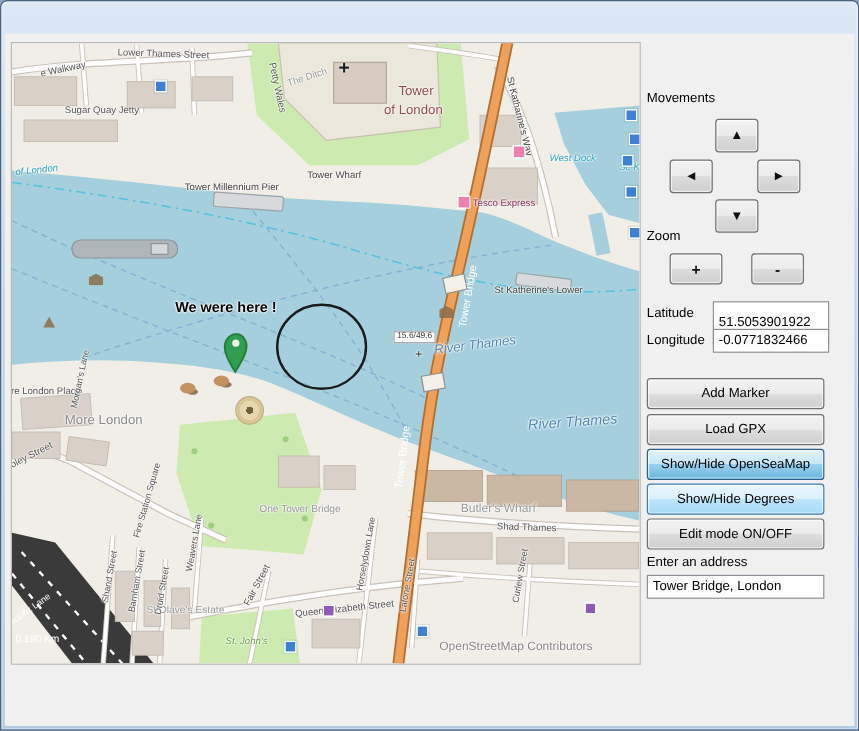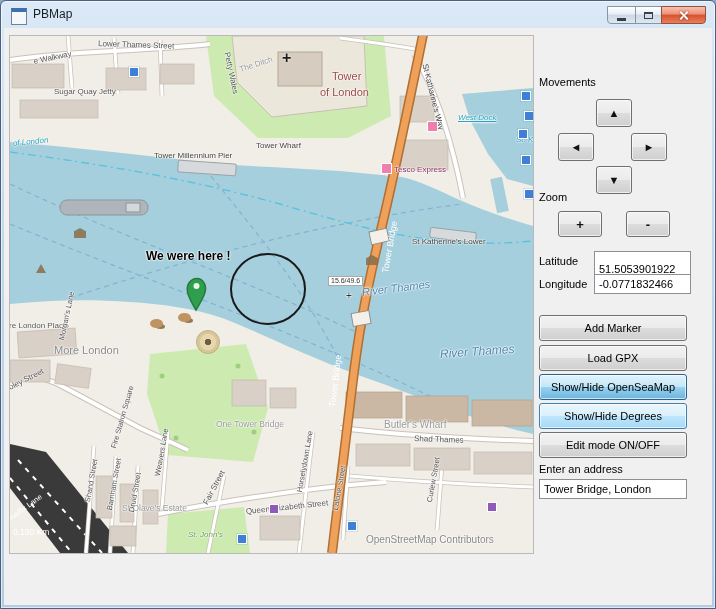--- a/index.html
+++ b/index.html
@@ -48,35 +48,20 @@
   .btn.hl{border-color:#3c7fb1;background:linear-gradient(180deg,#eaf6fd 0%,#d9f0fc 50%,#bee6fd 50%,#a7d9f5 100%);}
   .btn.hl2{border-color:#2a628f;background:linear-gradient(180deg,#e3f3fb 0%,#c4e6f6 50%,#99d2ef 50%,#6cb5dd 100%);}
   .tb{position:absolute;box-sizing:border-box;border:1px solid #8b9097;background:#fff;font:11px "Liberation Sans",sans-serif;padding:1px 4px;color:#000;}
   .arrow{font-size:11px;color:#111;}
   .zoomglyph{font-size:13px;font-weight:bold;color:#111;}
 </style>
 </head>
 <body>
 
 <div class="window">
-  <div class="titlebar">
-    <div class="win-icon"></div>
-    <div class="win-title">PBMap</div>
-    <div class="caption-buttons">
-      <div class="cap-btn min">
-          <div class="min-glyph"></div>
-        </div>
-      <div class="cap-btn max">
-          <div class="max-glyph"></div>
-        </div>
-      <div class="cap-btn close">
-          <div class="x-glyph"></div>
-        </div>
-    </div>
-  </div>
 
   <div class="client">
 
     <div class="map" id="map">
       <svg viewBox="0 0 523 517" width="523" height="517">
         <rect width="523" height="517" fill="#f1eee8"></rect>
 
         <g>
           <path d="M0,106 C70,112 140,120 210,128 C250,131 290,132 330,135 L392,141 C410,145 430,155 445,162 C470,173 495,182 523,190 L523,398 C480,388 440,374 400,358 C370,346 340,337 310,324 C280,312 250,297 215,283 C185,272 150,268 120,266 C80,263 40,264 0,268 Z" fill="#a5cfdc"></path>
           <path d="M452,58 L523,52 L523,150 L497,143 L478,118 L460,84 Z" fill="#a5cfdc"></path>
@@ -215,21 +200,21 @@
           <span class="map-label" style="left: 88px; top: 4px; font-size: 8px; color: rgb(85, 85, 85); transform: rotate(2deg);">Lower Thames Street</span>
           <span class="map-label" style="left: 216px; top: 12px; font-size: 8px; color: rgb(85, 85, 85); transform: rotate(78deg);">Petty Wales</span>
           <span class="map-label" style="left: 230px; top: 30px; font-size: 8px; color: rgb(153, 153, 153); transform: rotate(-18deg);">The Ditch</span>
           <span class="map-label" style="left: 322px; top: 34px; font-size: 11px; color: rgb(156, 74, 70);">Tower</span>
           <span class="map-label" style="left: 310px; top: 50px; font-size: 11px; color: rgb(156, 74, 70);">of London</span>
           <span class="map-label" style="left: 44px; top: 52px; font-size: 8px; color: rgb(85, 85, 85);">Sugar Quay Jetty</span>
           <span class="map-label" style="left: 3px; top: 104px; font-size: 8px; color: rgb(42, 164, 194); font-style: italic; transform: rotate(-6deg);">of London</span>
           <span class="map-label" style="left: 144px; top: 116px; font-size: 8px; color: rgb(68, 68, 68);">Tower Millennium Pier</span>
           <span class="map-label" style="left: 246px; top: 106px; font-size: 8px; color: rgb(68, 68, 68);">Tower Wharf</span>
           <span class="map-label" style="left: 414px; top: 24px; font-size: 8px; color: rgb(68, 68, 68); transform: rotate(76deg);">St Katharine's Way</span>
-          <span class="map-label" style="left: 448px; top: 78px; font-size: 8px; color: rgb(42, 164, 194); font-style: italic; text-decoration: underline;">West Dock</span>
+          <span class="map-label" style="left: 448px; top: 92px; font-size: 8px; color: rgb(42, 164, 194); font-style: italic;">West Dock</span>
           <span class="map-label" style="left: 506px; top: 100px; font-size: 8px; color: rgb(42, 164, 194); font-style: italic;">St. Katharine</span>
           <span class="map-label" style="left: 384px; top: 130px; font-size: 8px; color: rgb(142, 47, 94); font-weight: normal;">Tesco Express</span>
           <span class="map-label" style="left: 402px; top: 202px; font-size: 8px; color: rgb(68, 68, 68);">St Katherine's Lower</span>
           <span class="map-label" style="left: 376px; top: 232px; font-size: 9px; color: rgb(255, 255, 255); transform: rotate(-80deg); text-shadow: none;">Tower Bridge</span>
           <span class="map-label" style="left: 323px; top: 366px; font-size: 9px; color: rgb(255, 255, 255); transform: rotate(-83deg); text-shadow: none;">Tower Bridge</span>
           <span class="map-label badge" style="left: 318px; top: 240px; font-size: 7px; color: rgb(51, 51, 51); background: rgb(255, 255, 255);">15.6/49.6</span>
           <span class="map-label" style="left: 336px; top: 254px; font-size: 10px; color: rgb(51, 51, 51);">+</span>
           <span class="map-label" style="left: 352px; top: 250px; font-size: 11px; color: rgb(77, 135, 181); font-style: italic; transform: rotate(-7deg);">River Thames</span>
           <span class="map-label" style="left: 430px; top: 312px; font-size: 12px; color: rgb(77, 135, 181); font-style: italic; transform: rotate(-4deg);">River Thames</span>
           <span class="map-label" style="left: 136px; top: 214px; font-size: 12px; color: rgb(0, 0, 0); font-weight: bold;">We were here !</span>

